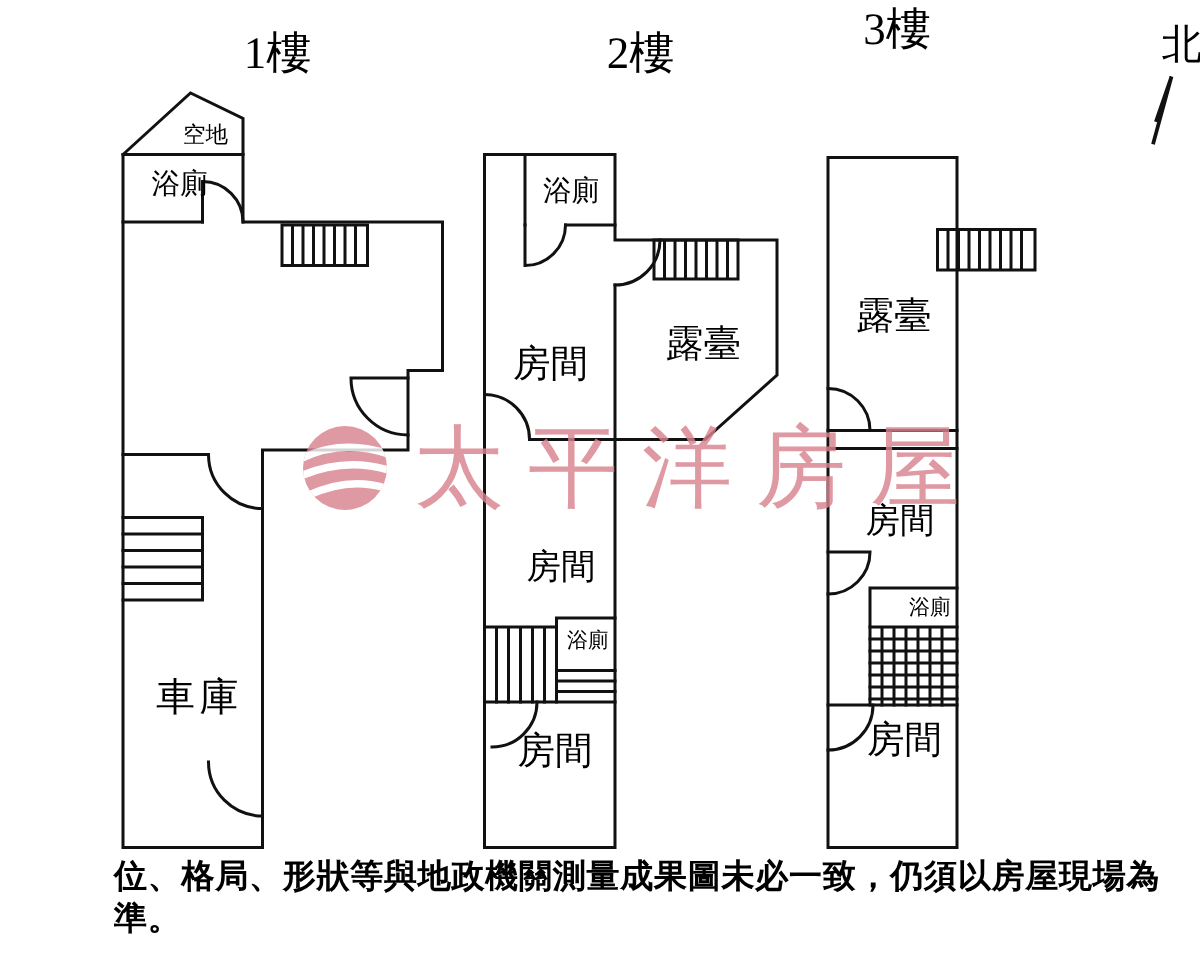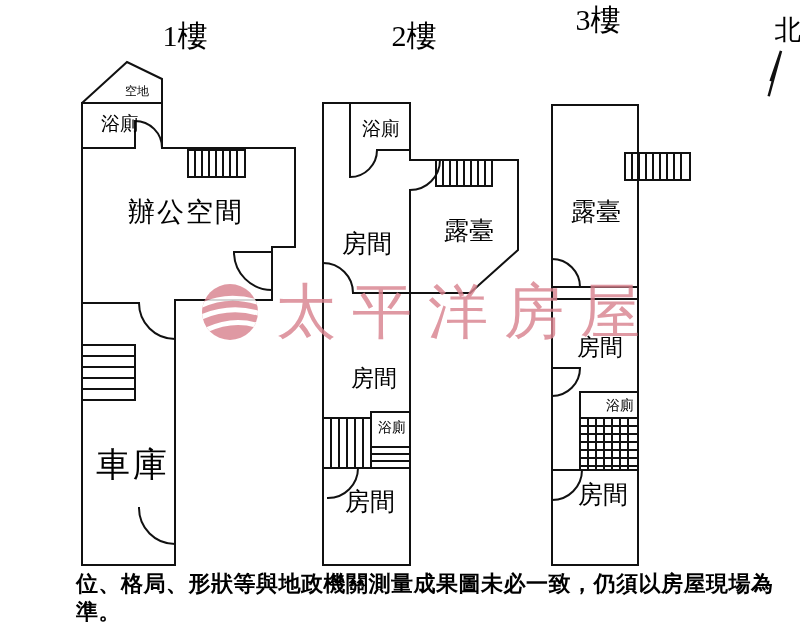--- a/index.html
+++ b/index.html
@@ -73,28 +73,27 @@
         <path d="M540 418 H598 M540 426 H598 M540 434 H598 M540 442 H598 M540 450 H598 M540 458 H598 M540 466 H598 M548 418 V470 M556 418 V470 M564 418 V470 M572 418 V470 M580 418 V470 M588 418 V470"></path>
         <path d="M512 470 H598"></path>
         <path d="M542 470 A30 30 0 0 1 512 500"></path>
       </g>
 
       <path d="M729 95 L741 51 L731 80" stroke-width="2.5"></path>
     </g>
   </svg>
 
   <div class="lbl title" style="left:145px;top:36px;">1樓</div>
-  <div class="lbl title" style="left:374px;top:36px;">2樓</div>
+  <div class="lbl title" style="left:387px;top:36px;">2樓</div>
   <div class="lbl title" style="left:558px;top:20px;">3樓</div>
   <div class="lbl" style="left:748px;top:30px;font-size:27px;">北</div>
 
-  <div class="lbl" style="left:97px;top:91px;font-size:12px;text-align:right;">空地</div>
+  <div class="lbl" style="left:97px;top:91px;font-size:15px;text-align:right;">空地</div>
   <div class="lbl" style="left:80px;top:123px;font-size:19px;">浴廁</div>
-  <div class="lbl" style="left:146px;top:212px;font-size:27px;letter-spacing:2px;">辦公空間</div>
-  <div class="lbl" style="left:93px;top:465px;font-size:34px;letter-spacing:3px;">車庫</div>
+  <div class="lbl" style="left:93px;top:465px;font-size:26px;letter-spacing:3px;">車庫</div>
 
   <div class="lbl" style="left:341px;top:128px;font-size:19px;">浴廁</div>
   <div class="lbl" style="left:327px;top:243px;font-size:25px;">房間</div>
   <div class="lbl" style="left:429px;top:230px;font-size:25px;">露臺</div>
   <div class="lbl" style="left:334px;top:378px;font-size:23px;">房間</div>
   <div class="lbl" style="left:352px;top:428px;font-size:14px;">浴廁</div>
   <div class="lbl" style="left:330px;top:501px;font-size:25px;">房間</div>
 
   <div class="lbl" style="left:556px;top:211px;font-size:25px;">露臺</div>
   <div class="lbl" style="left:560px;top:347px;font-size:23px;">房間</div>

